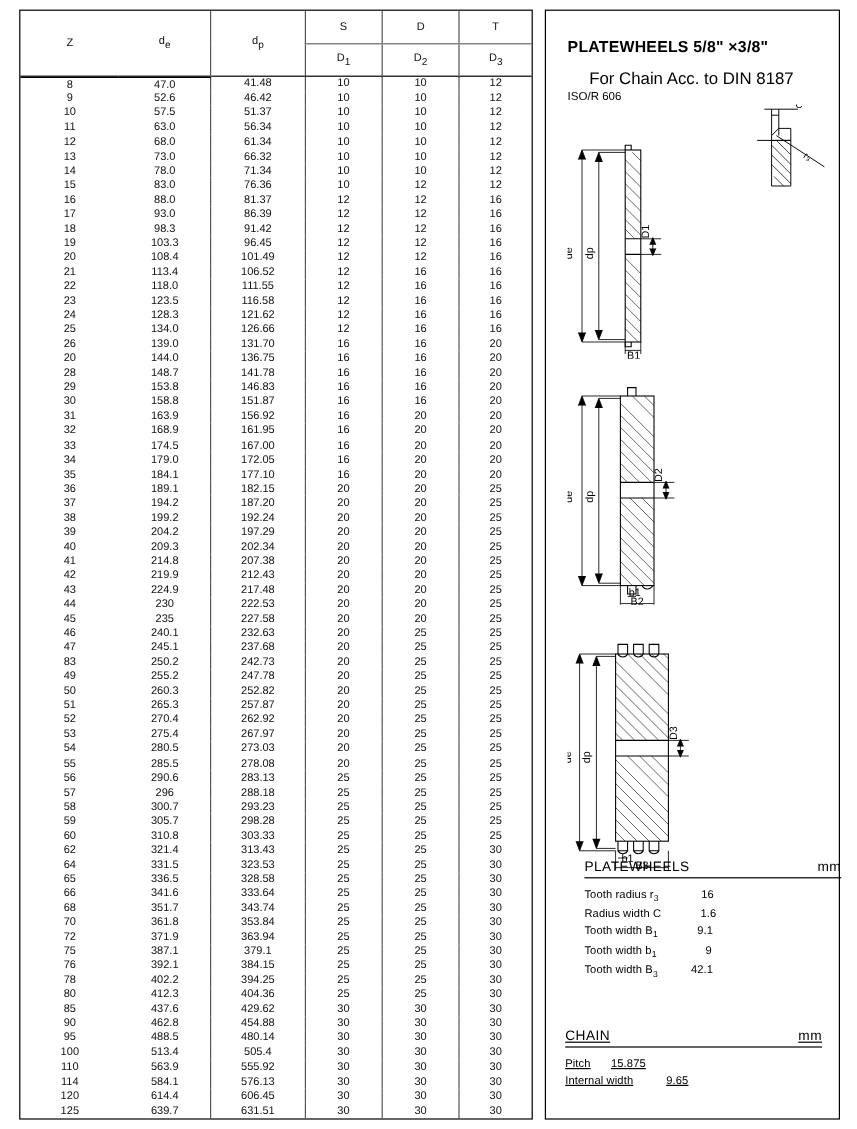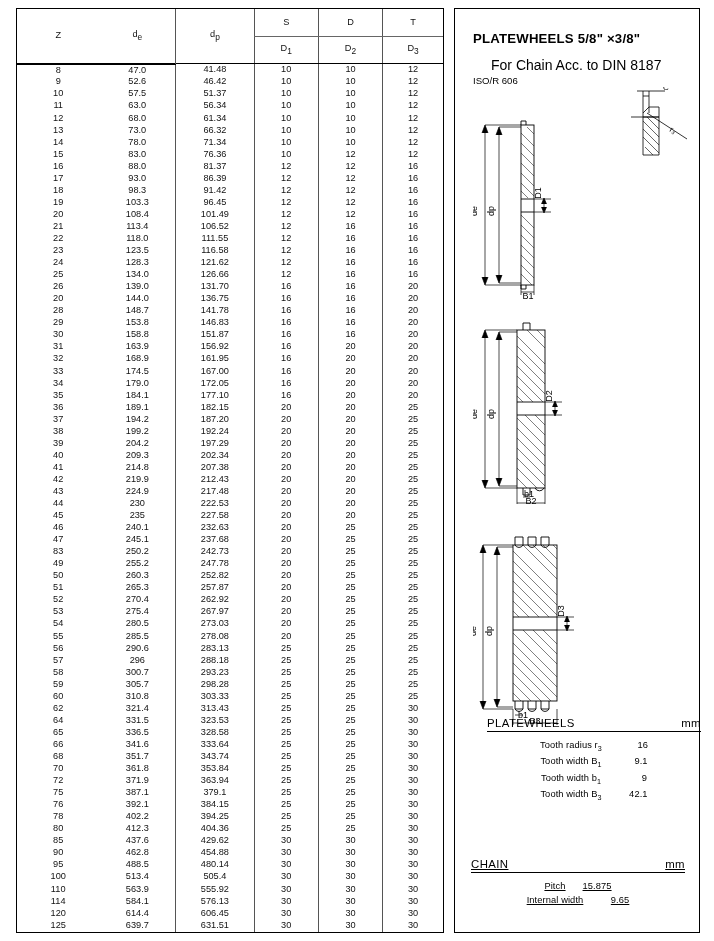--- a/index.html
+++ b/index.html
@@ -83,21 +83,21 @@
   
   .spec-block { position: absolute; left: 16px; width: 214px; }
   .spec-head {
     display: flex; justify-content: space-between; align-items: baseline;
     font-size: 11.4px; letter-spacing: .4px;
     border-bottom: 1.3px solid #000;
     padding-bottom: 2px;
   }
   .spec-rows { margin-top: 7px; }
   .spec-row {
-    display: flex; justify-content: center;
+    display: flex; justify-content: flex-start;
     font-size: 9.3px; line-height: 13.6px;
     letter-spacing: .1px;
   }
   .spec-row .lbl { white-space: nowrap; }
   .spec-row .val { text-align: right; min-width: 46px; }
   sub { font-size: 7.2px; }
 </style>
 </head>
 <body>
 
@@ -946,20 +946,24 @@
       <div class="spec-head">
         <span>PLATEWHEELS</span>
         <span>mm</span>
       </div>
       <div class="spec-rows" id="pw-rows">
           <div class="spec-row">
             <span class="lbl">Tooth radius r<sub>3</sub></span>
             <span class="val">16</span>
           </div>
           <div class="spec-row">
+            <span class="lbl">Radius width C</span>
+            <span class="val">1.6</span>
+          </div>
+          <div class="spec-row">
             <span class="lbl">Tooth width B<sub>1</sub></span>
             <span class="val">9.1</span>
           </div>
           <div class="spec-row">
             <span class="lbl">Tooth width b<sub>1</sub></span>
             <span class="val">9</span>
           </div>
           <div class="spec-row">
             <span class="lbl">Tooth width B<sub>3</sub></span>
             <span class="val">42.1</span>

